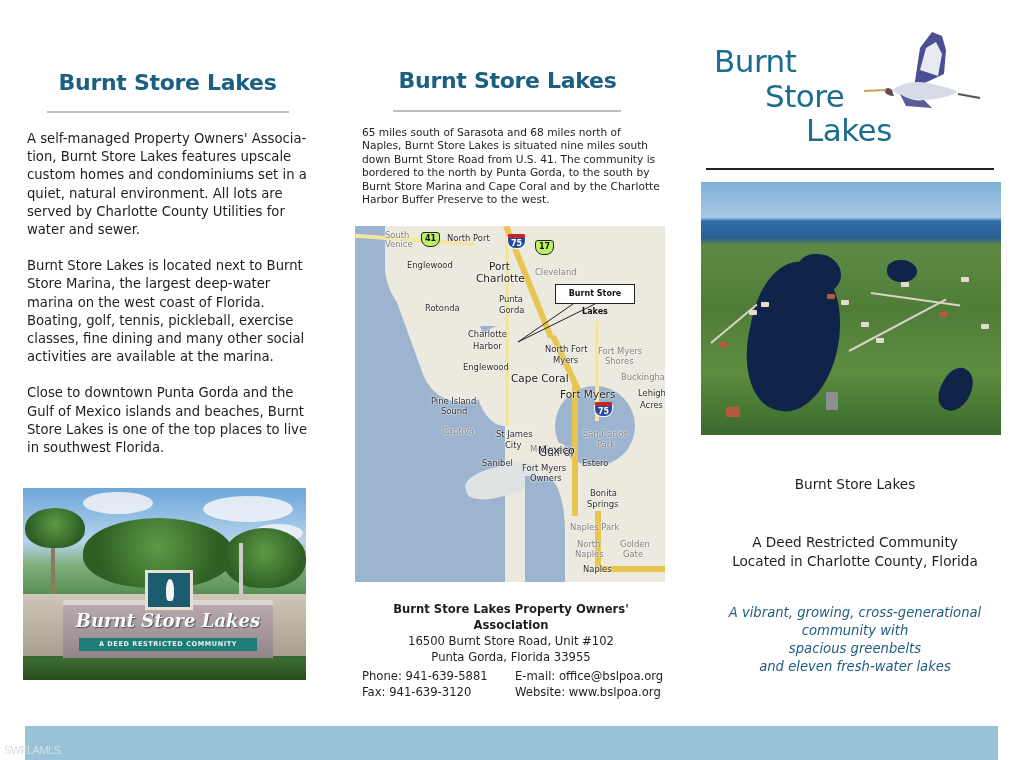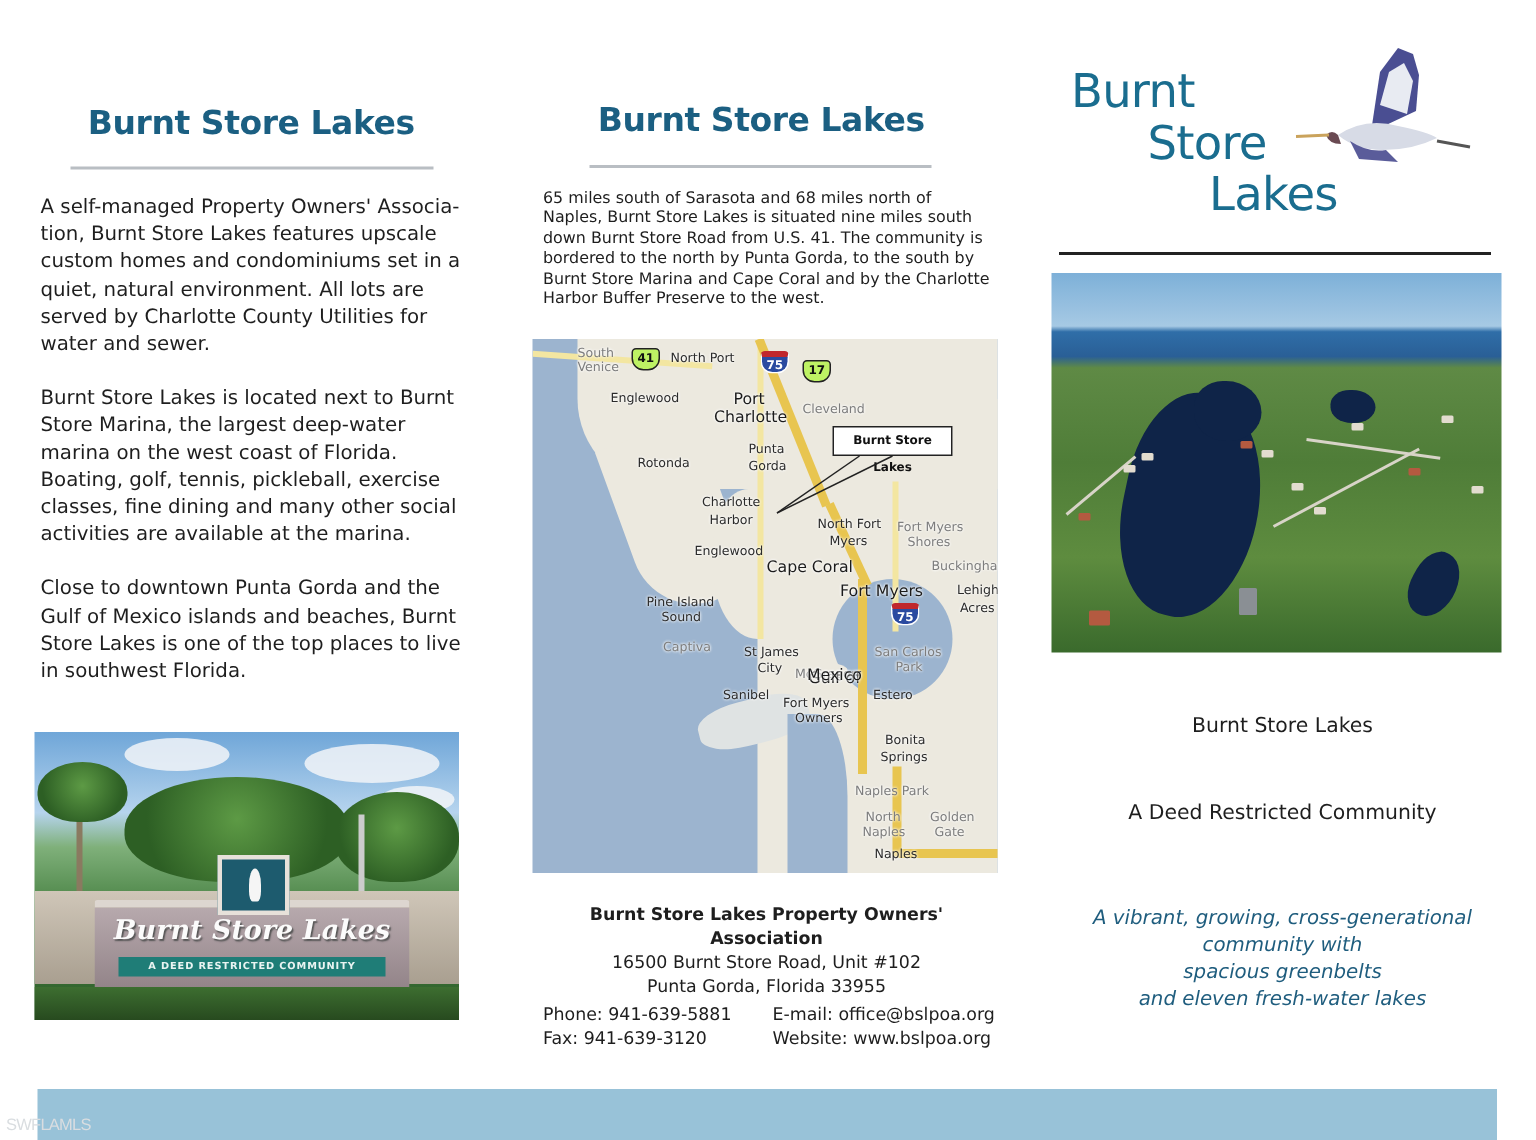--- a/index.html
+++ b/index.html
@@ -263,20 +263,21 @@
   <div class="house" style="left:125px;top:210px;width:12px;height:18px;background:#8a8f94;"></div>
   <div class="house" style="left:200px;top:100px;"></div>
   <div class="house" style="left:260px;top:95px;"></div>
 </div>
 
 <div class="org-block" style="top:475px;">
   <div>Burnt Store Lakes</div>
 </div>
 <div class="org-block" style="top:533px;">
   <div>A Deed Restricted Community</div>
+  <div>Located in Charlotte County, Florida</div>
 </div>
 
 <div class="tagline">
   <div>A vibrant, growing, cross-generational</div>
   <div>community with</div>
   <div>spacious greenbelts</div>
   <div>and eleven fresh-water lakes</div>
 </div>
 
 <div class="footer-bar"></div>

